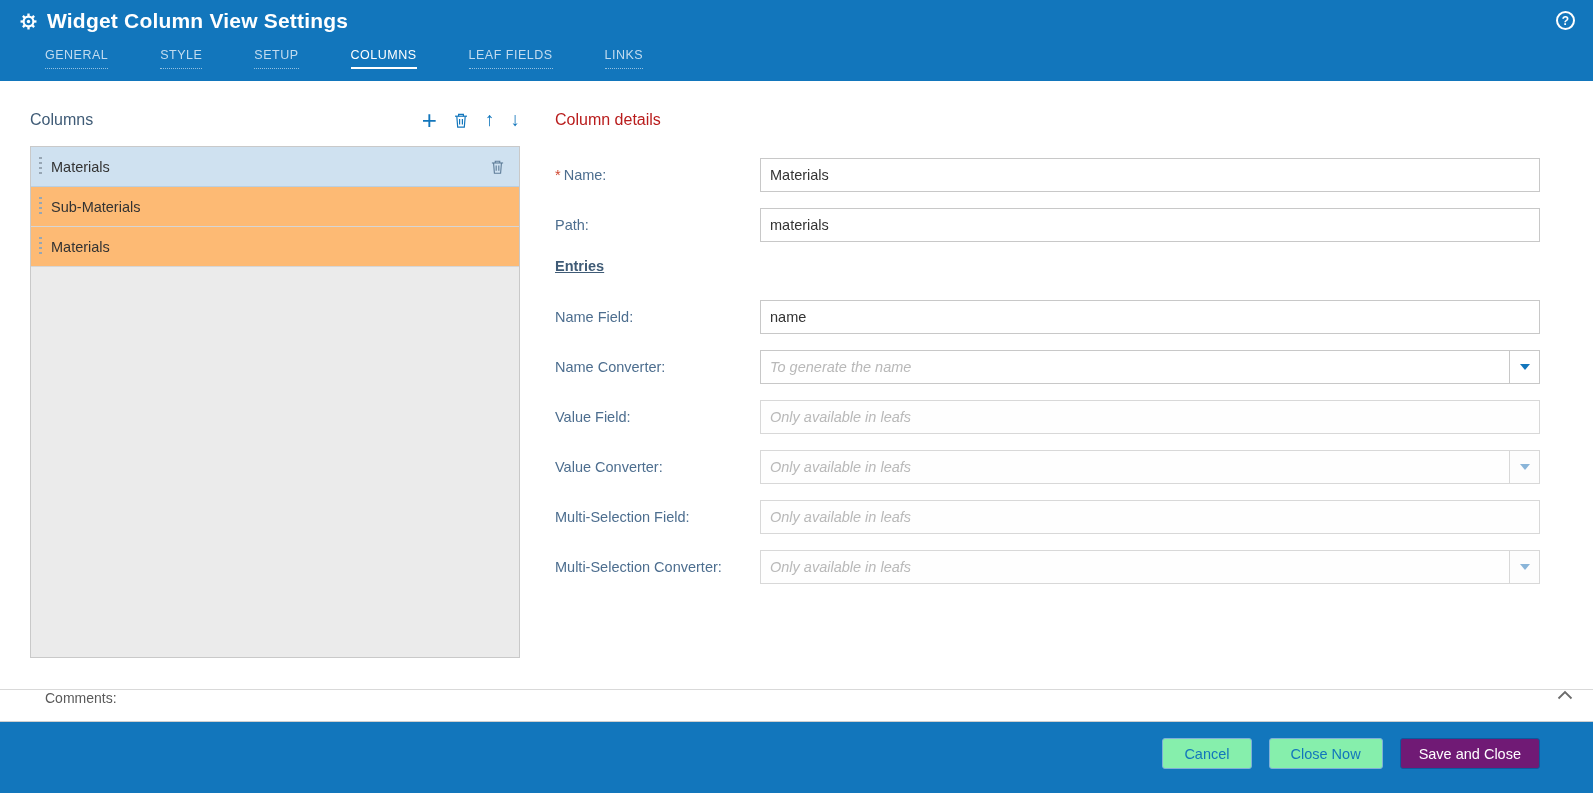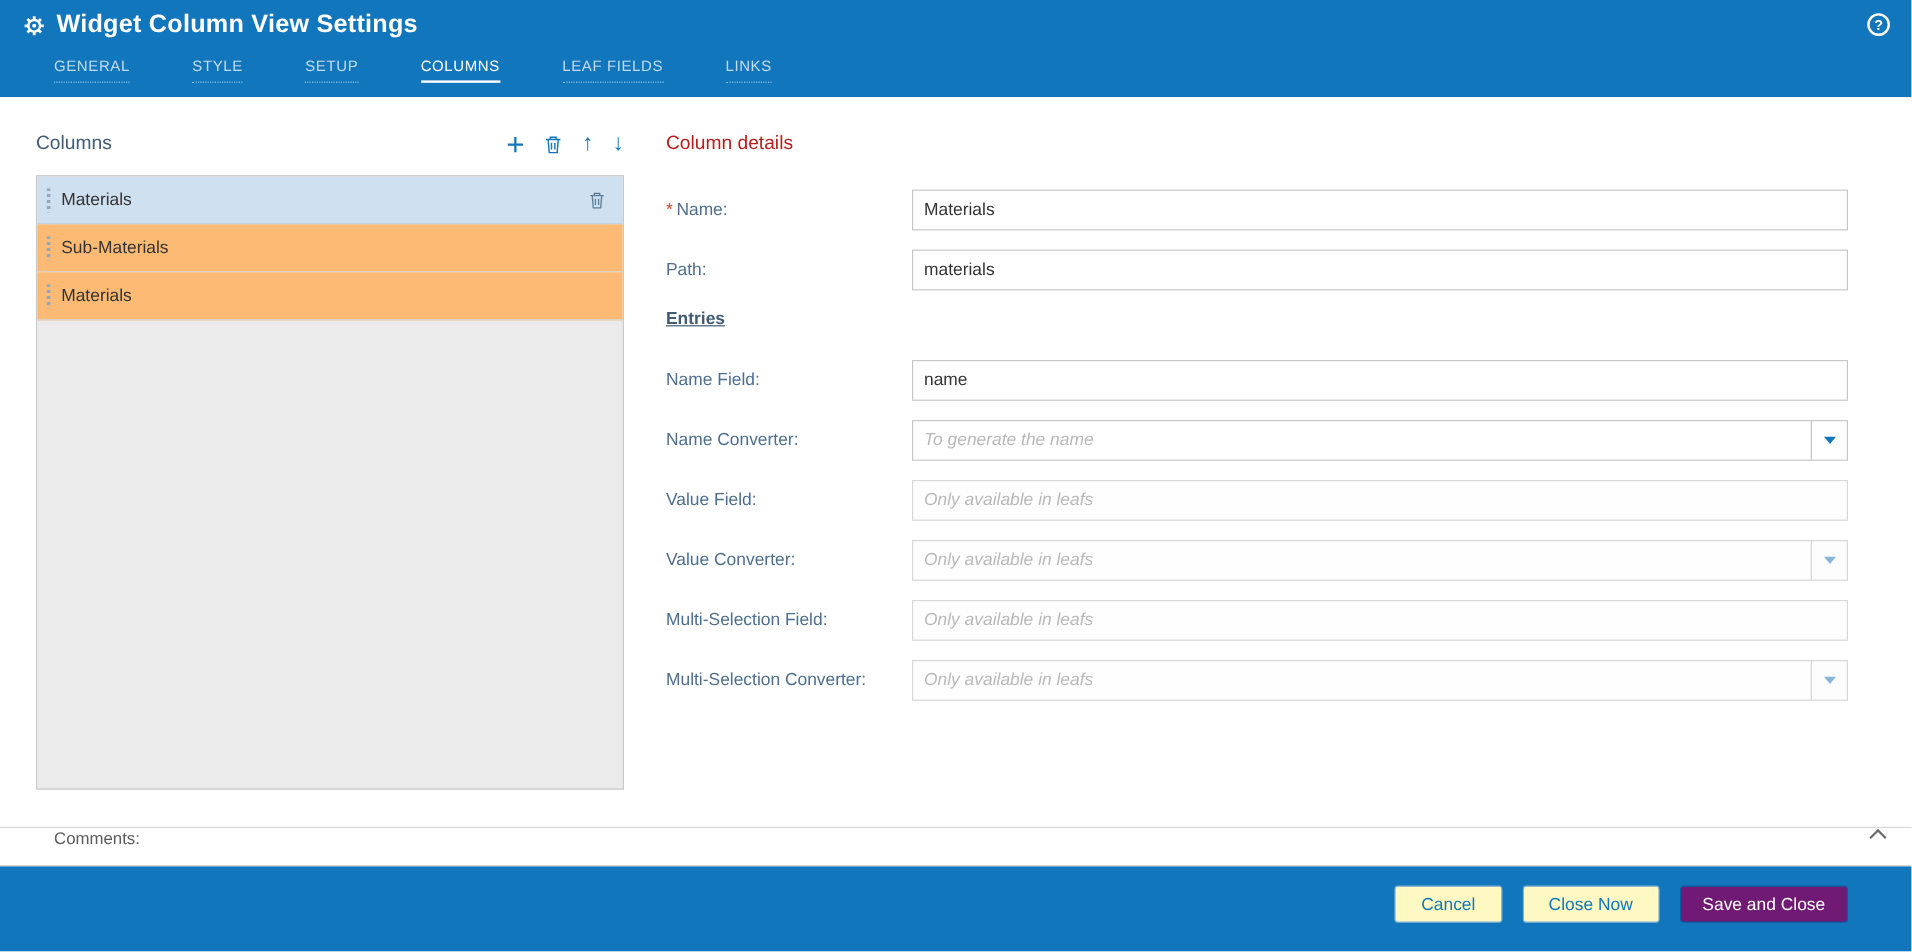--- a/index.html
+++ b/index.html
@@ -64,21 +64,21 @@
   
   .comments { height:33px; flex:none; border-top:1px solid #d9d9d9; border-bottom:1px solid #cfcfcf;
               background:#fff; display:flex; align-items:flex-start; justify-content:space-between;
               padding:0 20px 0 45px; color:#5a5a5a; font-size:14px; }
   .chev { display:flex; cursor:pointer; color:#6b6b6b; }
 
   
   .footer { height:71px; flex:none; background:#1276bc; display:flex; justify-content:flex-end;
             align-items:flex-start; gap:17px; padding:16px 53px 0 0; }
   .btn { height:31px; padding:0 21px; font-size:14.5px; font-family:inherit; border-radius:3px; cursor:pointer; }
-  .btn.ghost { background:#fef9c3; color:#1276bc; border:1px solid #7fb0d8; }
+  .btn.ghost { background:#86efac; color:#1276bc; border:1px solid #7fb0d8; }
   .btn.primary { background:#701a75; color:#fff; border:1px solid #0b5a9d; padding:0 18px; }
 
   svg { display:block; }
 </style>
 </head>
 <body>
 
 <div class="app">
 
   <header class="topbar">

